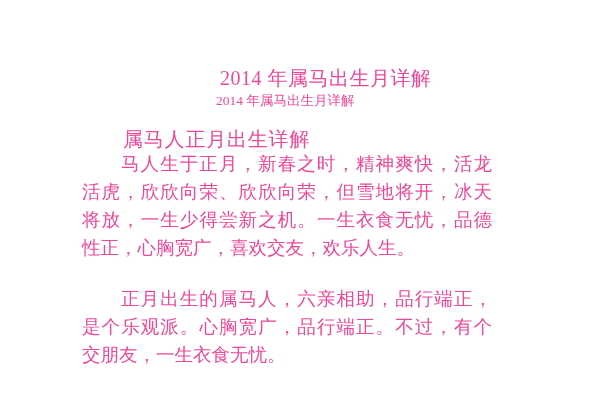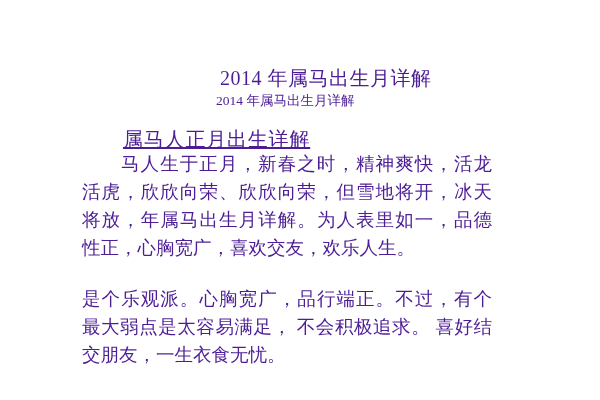--- a/index.html
+++ b/index.html
@@ -7,21 +7,21 @@
     padding: 0;
     background: #ffffff;
   }
   .page {
     position: relative;
     width: 600px;
     height: 400px;
     background: #ffffff;
     overflow: hidden;
     font-family: "Liberation Serif", "DejaVu Serif", serif;
-    color: #4c1d95;
+    color: #ec4899;
   }
   .doc-title {
     position: absolute;
     left: 220px;
     top: 64px;
     font-size: 20px;
     line-height: 28px;
     letter-spacing: 0.5px;
     white-space: nowrap;
   }
@@ -34,21 +34,20 @@
     white-space: nowrap;
   }
   .section-heading {
     position: absolute;
     left: 123px;
     top: 126px;
     font-size: 20px;
     line-height: 26px;
     letter-spacing: 0.8px;
     white-space: nowrap;
-    text-decoration: underline;
   }
   .para {
     position: absolute;
     left: 82px;
     width: 410px;
     font-size: 18.5px;
   }
   .para-1 { top: 150px; }
   .para-2 { top: 285px; }
   .ln {
@@ -68,23 +67,23 @@
 
   <div class="doc-title">2014 年属马出生月详解</div>
 
   <div class="doc-subtitle">2014 年属马出生月详解</div>
 
   <div class="section-heading">属马人正月出生详解</div>
 
   <div class="para para-1">
     <div class="ln first">马人生于正月，新春之时，精神爽快，活龙</div>
     <div class="ln">活虎，欣欣向荣、欣欣向荣，但雪地将开，冰天</div>
-    <div class="ln">将放，年属马出生月详解。为人表里如一，品德</div>
+    <div class="ln">将放，一生少得尝新之机。一生衣食无忧，品德</div>
     <div class="ln last">性正，心胸宽广，喜欢交友，欢乐人生。</div>
   </div>
 
   <div class="para para-2">
+    <div class="ln first">正月出生的属马人，六亲相助，品行端正，</div>
     <div class="ln">是个乐观派。心胸宽广，品行端正。不过，有个</div>
-    <div class="ln">最大弱点是太容易满足， 不会积极追求。 喜好结</div>
     <div class="ln last">交朋友，一生衣食无忧。</div>
   </div>
 
 </div>
 
 </body></html>

